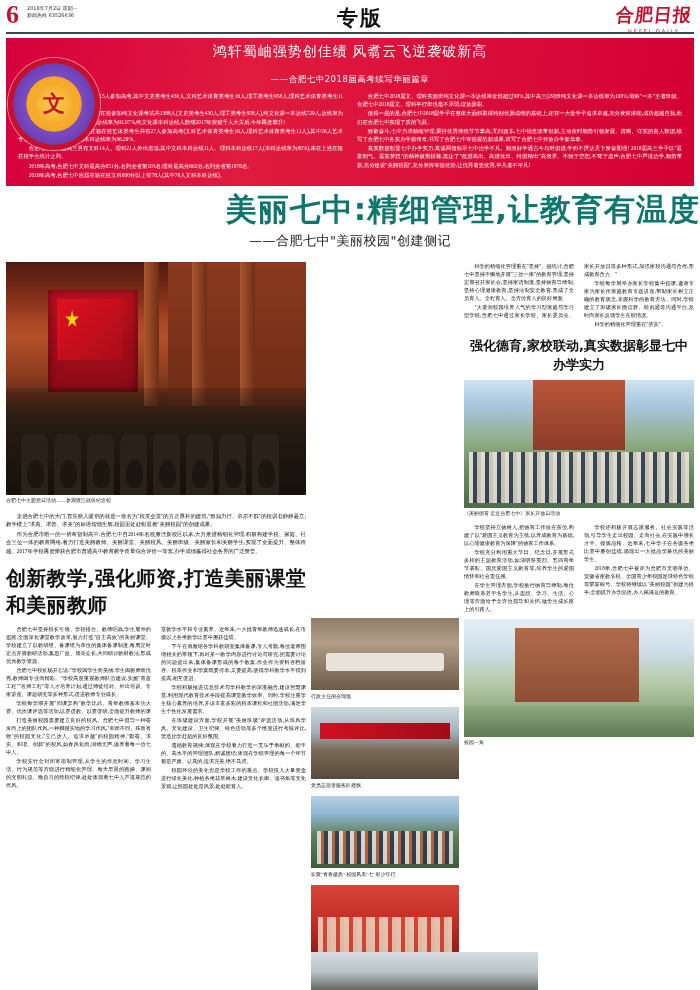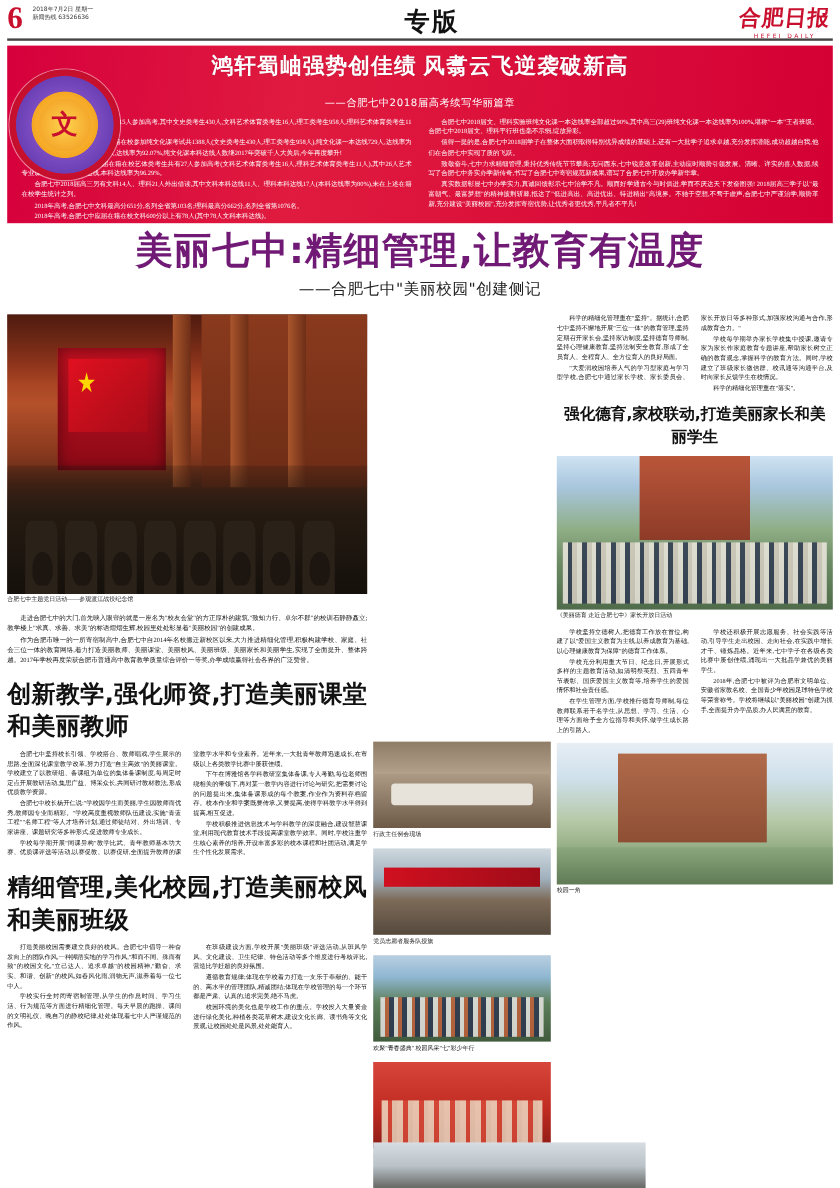--- a/index.html
+++ b/index.html
@@ -53,21 +53,21 @@
   
   .red-banner{
     position:absolute;left:6px;top:38px;width:688px;height:148px;
     background:linear-gradient(95deg,#d6003c 0%,#e01b3f 35%,#d40034 100%);
     overflow:hidden;
   }
   .banner-head{
     text-align:center;padding-top:5px;
   }
   .banner-head .h1{
-    font-size:18px;font-weight:bold;color:#fff;letter-spacing:1px;
+    font-size:14px;font-weight:normal;color:#fff;letter-spacing:1px;
     font-family:"Liberation Serif",serif;
     text-shadow:0 0 1px rgba(0,0,0,.25);
   }
   .banner-head .h2{
     font-size:8.5px;color:#fff;margin-top:13px;letter-spacing:.5px;
     font-family:"DejaVu Sans",sans-serif;
   }
   .banner-cols{
     display:flex;gap:14px;padding:6px 12px 0 12px;
   }
@@ -92,23 +92,24 @@
   .seal-glyph{
     font-size:22px;font-weight:bold;color:#c8102e;
     font-family:"Liberation Serif",serif;line-height:22px;
   }
 
   
   .main-title-wrap{
     position:absolute;left:0;top:190px;width:700px;text-align:center;
   }
   .main-title{
-    font-size:31px;font-weight:bold;color:#701a75;letter-spacing:1px;
+    font-size:31px;font-weight:bold;color:#0f766e;letter-spacing:1px;
     font-family:"DejaVu Sans",sans-serif;
     line-height:38px;
+    text-align:right;
   }
   .main-subtitle{
     font-size:13px;color:#222;margin-top:4px;letter-spacing:.5px;
     font-family:"DejaVu Sans",sans-serif;
   }
 
   
   .content{
     position:absolute;left:6px;top:262px;width:688px;height:724px;
   }
@@ -381,21 +382,20 @@
 
       <div class="sec-head">创新教学,强化师资,打造美丽课堂和美丽教师</div>
       <div class="twocol">
         <p>合肥七中坚持校长引领、学校搭台、教师唱戏,学生展示的思路,全面深化课堂教学改革,努力打造"自主高效"的美丽课堂。学校建立了以教研组、备课组为单位的集体备课制度,每周定时定点开展教研活动,集思广益、博采众长,共同研讨教材教法,形成优质教学资源。</p>
         <p>合肥七中校长杨开仁说:"学校因学生而美丽,学生因教师而优秀,教师因专业而精彩。"学校高度重视教师队伍建设,实施"青蓝工程""名师工程"等人才培养计划,通过师徒结对、外出培训、专家讲座、课题研究等多种形式,促进教师专业成长。</p>
         <p>学校每学期开展"同课异构"教学比武、青年教师基本功大赛、优质课评选等活动,以赛促教、以赛促研,全面提升教师的课堂教学水平和专业素养。近年来,一大批青年教师迅速成长,在市级以上各类教学比赛中屡获佳绩。</p>
         <p>下午在博雅馆各学科教研室集体备课,专人考勤,每位老师围绕相关的带领下,再对某一教学内容进行讨论与研究,把需要讨论的问题提出来,集体备课形成的每个教案,作业作为资料存档留存。校本作业和学案既要传承,又要提高,使得学科教学水平得到提高,相互促进。</p>
         <p>学校积极推进信息技术与学科教学的深度融合,建设智慧课堂,利用现代教育技术手段提高课堂教学效率。同时,学校注重学生核心素养的培养,开设丰富多彩的校本课程和社团活动,满足学生个性化发展需求。</p>
       </div>
 
-      <div class="sec-head">精细管理,美化校园,打造美丽校风和美丽班级</div>
       <div class="twocol">
         <p>打造美丽校园需要建立良好的校风。合肥七中倡导一种奋发向上的团队作风,一种脚踏实地的学习作风,"和而不同、殊而有致"的校园文化,"立己达人、追求卓越"的校园精神,"勤奋、求实、和谐、创新"的校风,如春风化雨,润物无声,滋养着每一位七中人。</p>
         <p>学校实行全封闭寄宿制管理,从学生的作息时间、学习生活、行为规范等方面进行精细化管理。每天早晨的跑操、课间的文明礼仪、晚自习的静校纪律,处处体现着七中人严谨规范的作风。</p>
         <p>在班级建设方面,学校开展"美丽班级"评选活动,从班风学风、文化建设、卫生纪律、特色活动等多个维度进行考核评比,营造比学赶超的良好氛围。</p>
         <p>遵循教育规律;体现在学校着力打造一支乐于奉献的、能干的、高水平的管理团队,精诚团结;体现在学校管理的每一个环节都是严肃、认真的,追求完美,绝不马虎。</p>
         <p>校园环境的美化也是学校工作的重点。学校投入大量资金进行绿化美化,种植各类花草树木,建设文化长廊、读书角等文化景观,让校园处处是风景,处处能育人。</p>
       </div>
     </div>
 
     <div class="col-mid">
@@ -418,21 +418,21 @@
     </div>
 
     <div class="col-right">
       <div class="r-text r-twocol">
         <p>科学的精细化管理重在"坚持"。据统计,合肥七中坚持不懈地开展"三位一体"的教育管理,坚持定期召开家长会,坚持家访制度,坚持德育导师制,坚持心理健康教育,坚持法制安全教育,形成了全员育人、全程育人、全方位育人的良好局面。</p>
         <p>"大爱润校园培养人气的学习型家庭与学习型学校,合肥七中通过家长学校、家长委员会、家长开放日等多种形式,加强家校沟通与合作,形成教育合力。"</p>
         <p>学校每学期举办家长学校集中授课,邀请专家为家长作家庭教育专题讲座,帮助家长树立正确的教育观念,掌握科学的教育方法。同时,学校建立了班级家长微信群、校讯通等沟通平台,及时向家长反馈学生在校情况。</p>
         <p>科学的精细化管理重在"落实"。</p>
       </div>
 
-      <div class="r-sec-head">强化德育,家校联动,打造美丽家长和美丽学生</div>
+      <div class="r-sec-head">强化德育,家校联动,真实数据彰显七中办学实力</div>
 
       <div class="photo r-photo p-parents"></div>
       <div class="photo-caption">《美丽德育 走近合肥七中》家长开放日活动</div>
 
       <div class="r-text r-twocol" style="margin-top:6px">
         <p>学校坚持立德树人,把德育工作放在首位,构建了以"爱国主义教育为主线,以养成教育为基础,以心理健康教育为保障"的德育工作体系。</p>
         <p>学校充分利用重大节日、纪念日,开展形式多样的主题教育活动,如清明祭英烈、五四青年节表彰、国庆爱国主义教育等,培养学生的爱国情怀和社会责任感。</p>
         <p>在学生管理方面,学校推行德育导师制,每位教师联系若干名学生,从思想、学习、生活、心理等方面给予全方位指导和关怀,做学生成长路上的引路人。</p>
         <p>学校还积极开展志愿服务、社会实践等活动,引导学生走出校园、走向社会,在实践中增长才干、锤炼品格。近年来,七中学子在各级各类比赛中屡创佳绩,涌现出一大批品学兼优的美丽学生。</p>
         <p>2018年,合肥七中被评为合肥市文明单位、安徽省家教名校、全国青少年校园足球特色学校等荣誉称号。学校将继续以"美丽校园"创建为抓手,全面提升办学品质,办人民满意的教育。</p>

